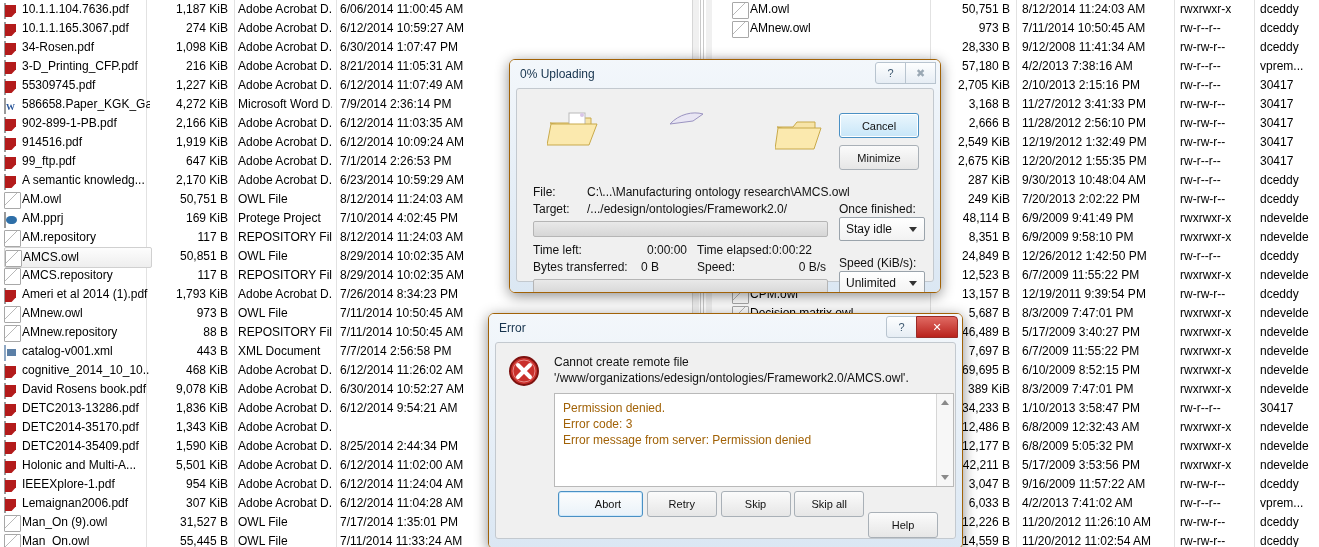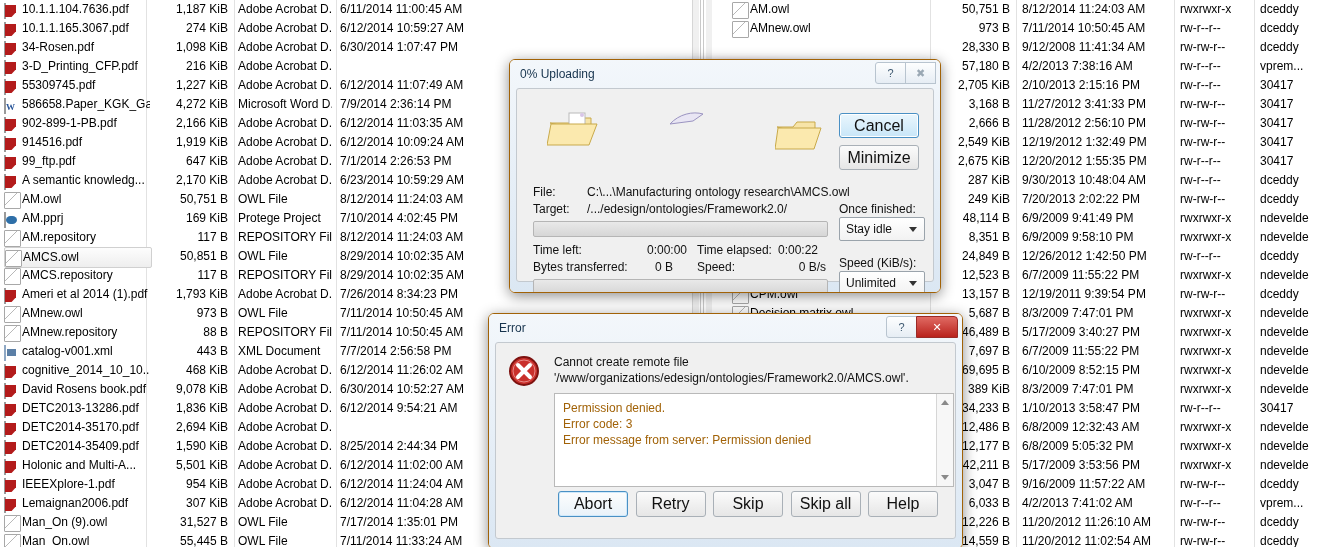--- a/index.html
+++ b/index.html
@@ -82,21 +82,21 @@
     font-size:11px;color:#3d5870;}
   .tbtn.first{border-radius:3px 0 0 3px;}
   .tbtn.close{width:40px;border-radius:0 4px 0 0;
     background:linear-gradient(#e06a63,#b9221c);border-color:#9a2a26;
     color:#fff;font-weight:bold;}
   .tbtn.dim{color:#9aa8b4;}
 
   
   .btn{border:1px solid #a9b0b7;border-radius:3px;
     background:linear-gradient(#fbfbfb,#e6e6e6);
-    font-size:16px;color:#111;text-align:left;cursor:default;
+    font-size:11px;color:#111;text-align:left;cursor:default;
     display:flex;align-items:center;justify-content:center;}
   .btn.default{border:1px solid #4a90c4;
     background:linear-gradient(#eaf6fd,#c8e6f8);
     box-shadow:inset 0 0 0 1px #ffffff;}
   .btn.focus{border:1px solid #4a90c4;box-shadow:inset 0 0 0 1px #cfe9fb;
     background:linear-gradient(#fdfdfd,#e9f2f9);}
 
   .lbl{position:absolute;font-size:12px;color:#111;white-space:nowrap;}
   .pbar{position:absolute;height:14px;border:1px solid #b5b5b5;border-radius:2px;
     background:linear-gradient(#e9e9e9,#d6d6d6);}
@@ -127,38 +127,39 @@
 
 <div class="pane" id="local-pane">
   <div class="colsep" style="left:146px"></div>
   <div class="colsep" style="left:234px"></div>
   <div class="colsep" style="left:336px"></div>
   <div id="local-rows">
       <div class="row">
         <div class="cell l-name"><span class="icon ic-pdf"></span><span class="nm">10.1.1.104.7636.pdf</span></div>
         <div class="cell l-size">1,187 KiB</div>
         <div class="cell l-type">Adobe Acrobat D...</div>
-        <div class="cell l-date">6/11/2014 11:00:45 AM</div>
+        <div class="cell l-date">6/06/2014 11:00:45 AM</div>
       </div>
       <div class="row">
         <div class="cell l-name"><span class="icon ic-pdf"></span><span class="nm">10.1.1.165.3067.pdf</span></div>
         <div class="cell l-size">274 KiB</div>
         <div class="cell l-type">Adobe Acrobat D...</div>
         <div class="cell l-date">6/12/2014 10:59:27 AM</div>
       </div>
       <div class="row">
         <div class="cell l-name"><span class="icon ic-pdf"></span><span class="nm">34-Rosen.pdf</span></div>
         <div class="cell l-size">1,098 KiB</div>
         <div class="cell l-type">Adobe Acrobat D...</div>
         <div class="cell l-date">6/30/2014 1:07:47 PM</div>
       </div>
       <div class="row">
         <div class="cell l-name"><span class="icon ic-pdf"></span><span class="nm">3-D_Printing_CFP.pdf</span></div>
         <div class="cell l-size">216 KiB</div>
         <div class="cell l-type">Adobe Acrobat D...</div>
+        <div class="cell l-date">8/21/2014 11:05:31 AM</div>
       </div>
       <div class="row">
         <div class="cell l-name"><span class="icon ic-pdf"></span><span class="nm">55309745.pdf</span></div>
         <div class="cell l-size">1,227 KiB</div>
         <div class="cell l-type">Adobe Acrobat D...</div>
         <div class="cell l-date">6/12/2014 11:07:49 AM</div>
       </div>
       <div class="row">
         <div class="cell l-name"><span class="icon ic-word"></span><span class="nm">586658.Paper_KGK_Ga...</span></div>
         <div class="cell l-size">4,272 KiB</div>
@@ -274,21 +275,21 @@
         <div class="cell l-date">6/30/2014 10:52:27 AM</div>
       </div>
       <div class="row">
         <div class="cell l-name"><span class="icon ic-pdf"></span><span class="nm">DETC2013-13286.pdf</span></div>
         <div class="cell l-size">1,836 KiB</div>
         <div class="cell l-type">Adobe Acrobat D...</div>
         <div class="cell l-date">6/12/2014 9:54:21 AM</div>
       </div>
       <div class="row">
         <div class="cell l-name"><span class="icon ic-pdf"></span><span class="nm">DETC2014-35170.pdf</span></div>
-        <div class="cell l-size">2,694 KiB</div>
+        <div class="cell l-size">1,343 KiB</div>
         <div class="cell l-type">Adobe Acrobat D...</div>
       </div>
       <div class="row">
         <div class="cell l-name"><span class="icon ic-pdf"></span><span class="nm">DETC2014-35409.pdf</span></div>
         <div class="cell l-size">1,590 KiB</div>
         <div class="cell l-type">Adobe Acrobat D...</div>
         <div class="cell l-date">8/25/2014 2:44:34 PM</div>
       </div>
       <div class="row">
         <div class="cell l-name"><span class="icon ic-pdf"></span><span class="nm">Holonic and Multi-A...</span></div>
@@ -665,24 +666,24 @@
       <div class="lbl" style="left:16px;top:96px;">File:</div>
       <div class="lbl" style="left:70px;top:96px;">C:\...\Manufacturing ontology research\AMCS.owl</div>
       <div class="lbl" style="left:16px;top:113px;">Target:</div>
       <div class="lbl" style="left:70px;top:113px;">/.../edesign/ontologies/Framework2.0/</div>
 
       <div class="pbar" style="left:16px;top:132px;width:293px;"></div>
 
       <div class="lbl" style="left:16px;top:154px;">Time left:</div>
       <div class="lbl" style="left:124px;top:154px;width:46px;text-align:right;">0:00:00</div>
       <div class="lbl" style="left:180px;top:154px;">Time elapsed:</div>
-      <div class="lbl" style="left:254px;top:154px;width:47px;text-align:right;">0:00:22</div>
+      <div class="lbl" style="left:248px;top:154px;width:47px;text-align:right;">0:00:22</div>
 
       <div class="lbl" style="left:16px;top:171px;">Bytes transferred:</div>
-      <div class="lbl" style="left:124px;top:171px;width:46px;text-align:center;">0 B</div>
+      <div class="lbl" style="left:124px;top:171px;width:46px;text-align:left;">0 B</div>
       <div class="lbl" style="left:180px;top:171px;">Speed:</div>
       <div class="lbl" style="left:255px;top:171px;width:54px;text-align:right;">0 B/s</div>
 
       <div class="pbar" style="left:16px;top:190px;width:293px;"></div>
 
       <div class="btn default" style="position:absolute;left:322px;top:24px;width:78px;height:23px;">Cancel</div>
       <div class="btn" style="position:absolute;left:322px;top:56px;width:78px;height:23px;">Minimize</div>
 
       <div class="lbl" style="left:322px;top:113px;">Once finished:</div>
       <div class="combo" style="left:322px;top:128px;width:78px;">
@@ -727,21 +728,21 @@
             <div>Error code: 3</div>
             <div>Error message from server: Permission denied</div>
           </div>
         <div class="errscroll">
           <span class="sbtri up"></span>
           <span class="sbtri dn"></span>
         </div>
       </div>
 
       <div id="error-buttons" style="position:absolute;left:62px;top:148px;width:380px;height:26px;display:flex;justify-content:space-between;">
-          <div class="btn focus" style="width: 68px; height: 24px;">Abort</div>
+          <div class="btn focus" style="width: 68px; height: 24px; padding-left: 15px;">Abort</div>
           <div class="btn" style="width: 68px; height: 24px;">Retry</div>
           <div class="btn" style="width: 68px; height: 24px;">Skip</div>
           <div class="btn" style="width: 68px; height: 24px;">Skip all</div>
-          <div class="btn" style="width: 68px; height: 24px;">Help</div>
+          <div class="btn" style="width: 68px; height: 24px; margin-top: 21px;">Help</div>
         </div>
     </div>
   </div>
 </div>
 
 </body></html>

